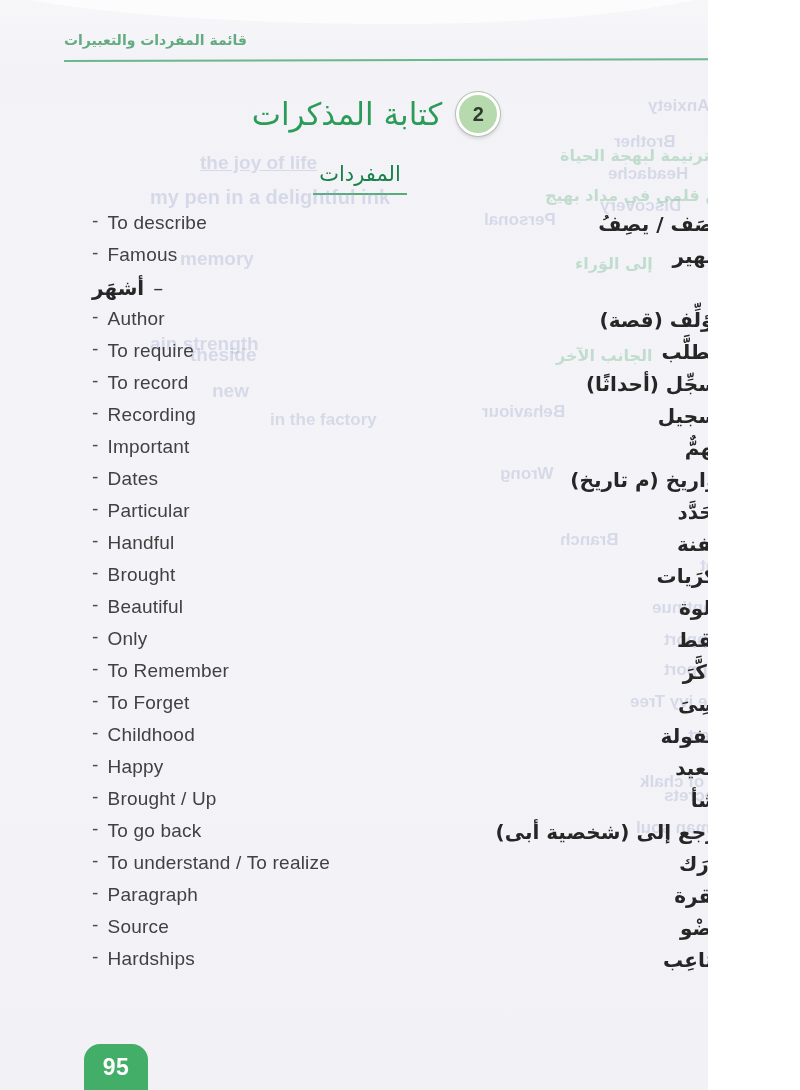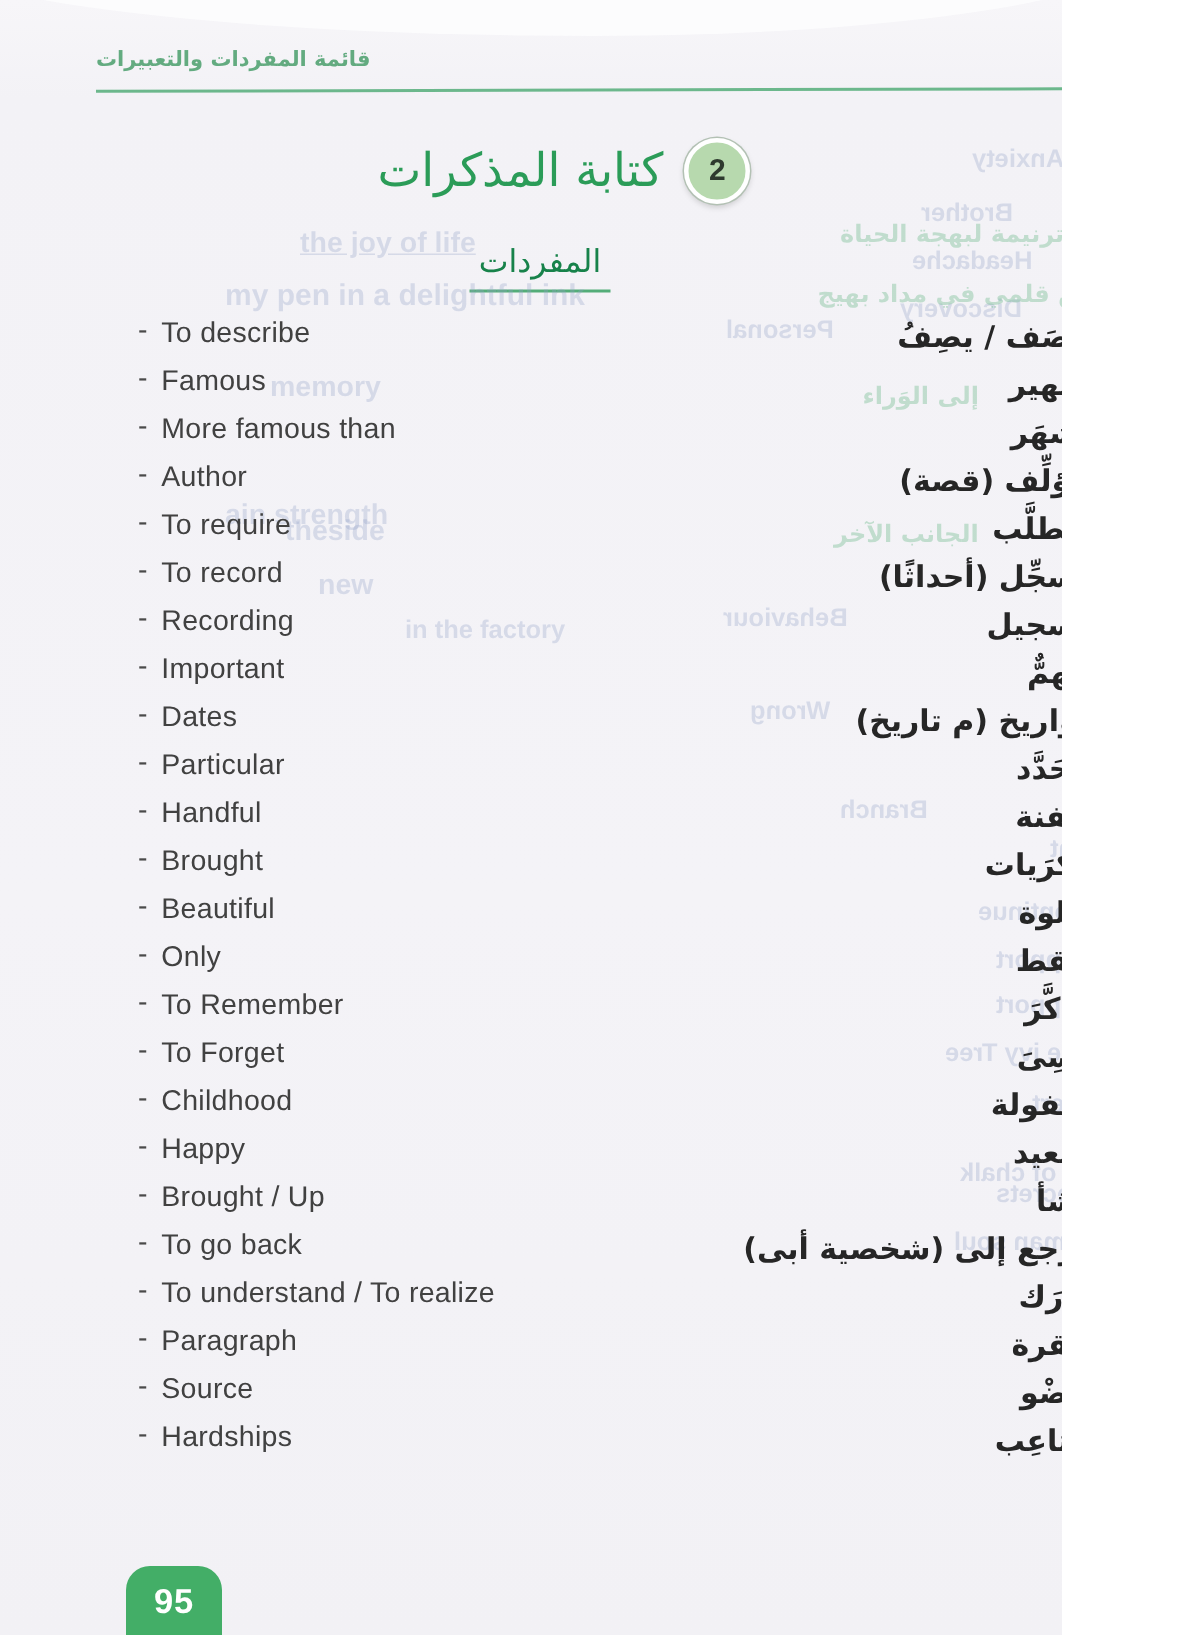--- a/index.html
+++ b/index.html
@@ -109,21 +109,20 @@
 
   <div class="row">
     <span class="en"><span class="dash">-</span><span class="en-text">Famous</span></span>
     <span class="ar">
           <span class="ardash">–</span>
           <span class="ar-text">شَهير</span>
         </span>
   </div>
 
   <div class="row">
-    <span class="en"><span class="dash">-</span><span class="en-text">More famous than</span></span>
     <span class="ar">
           <span class="ardash">–</span>
           <span class="ar-text">أشهَر</span>
         </span>
   </div>
 
   <div class="row">
     <span class="en"><span class="dash">-</span><span class="en-text">Author</span></span>
     <span class="ar">
           <span class="ardash">–</span>

